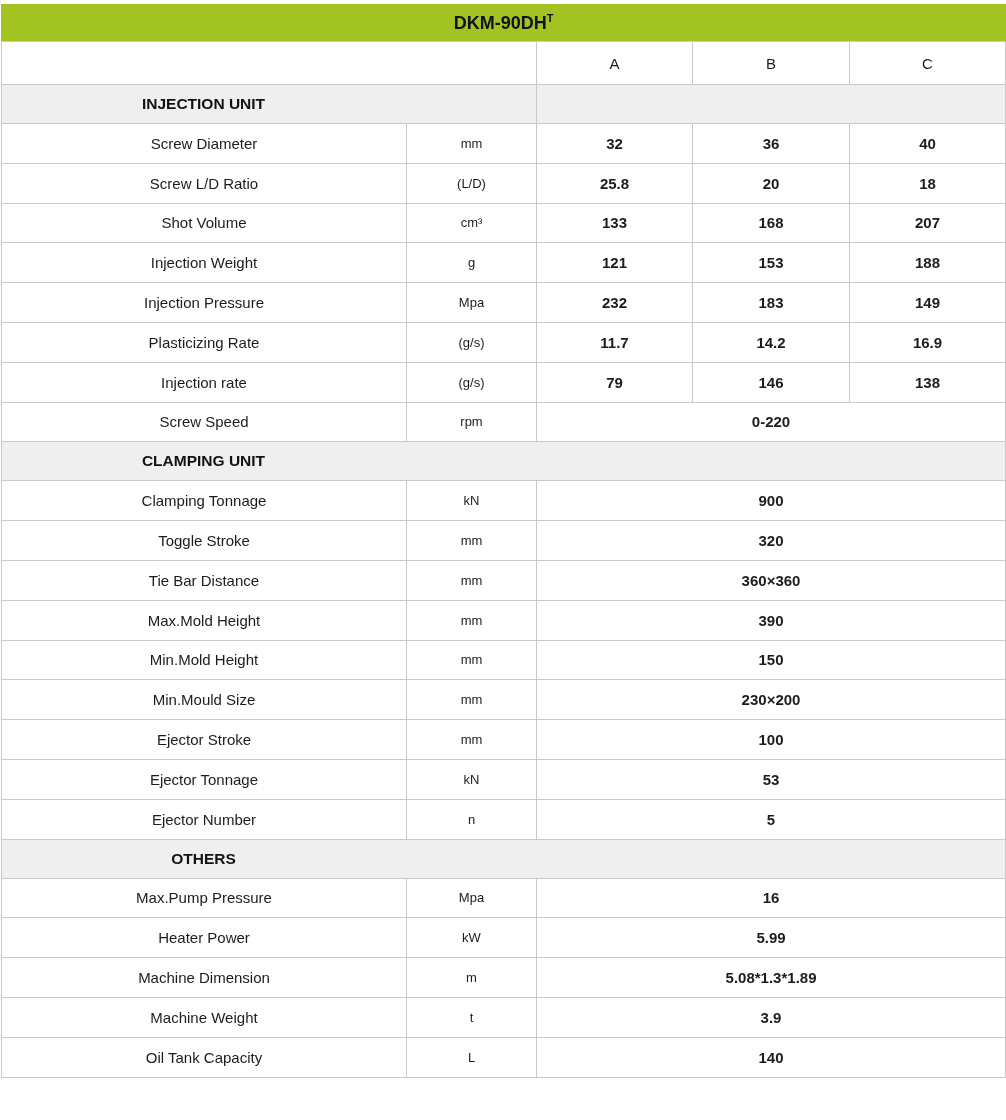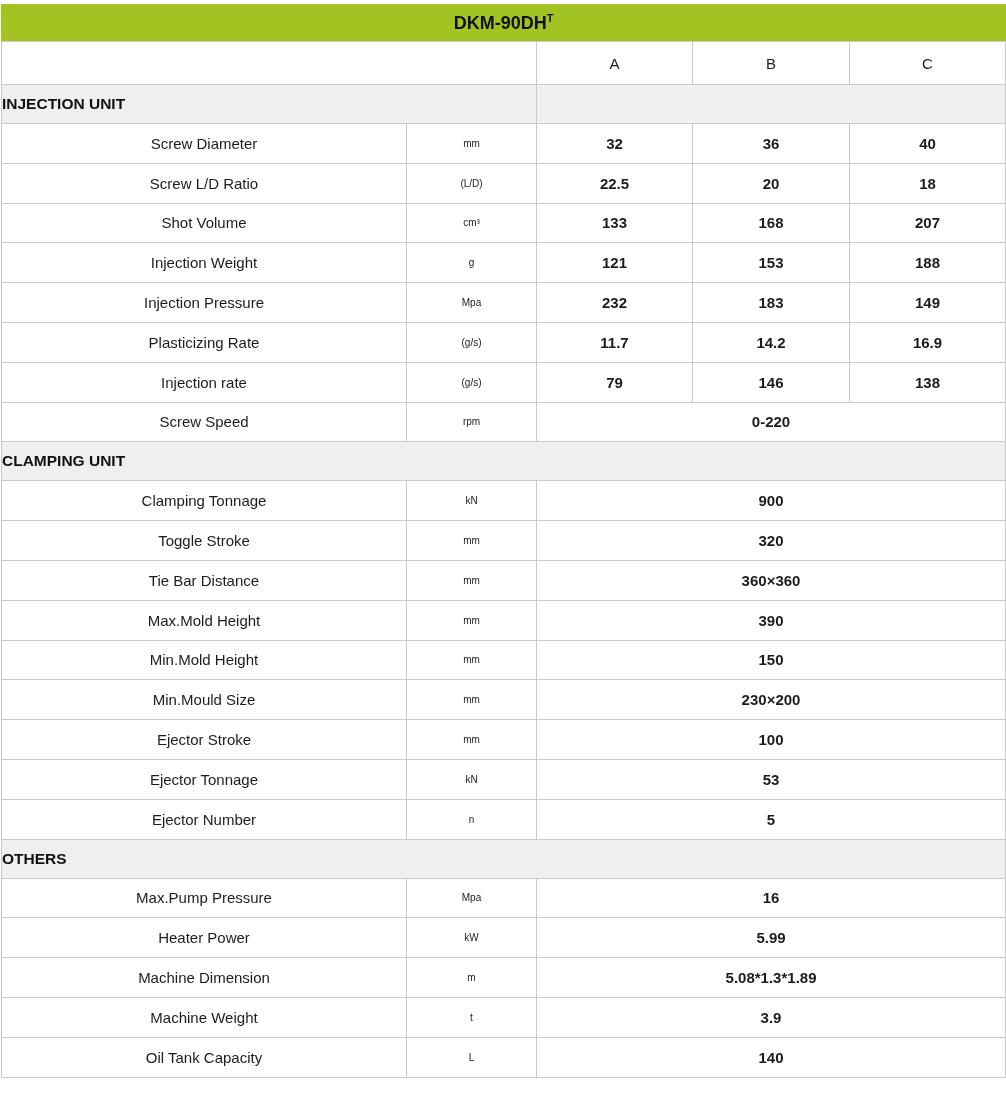--- a/index.html
+++ b/index.html
@@ -54,29 +54,30 @@
     font-size: 15px;
   }
   
   tr.section-row td {
     height: 38px;
     background: #efefef;
   }
   tr.section-row .section-label {
     display: inline-block;
     width: 403px;
+    text-align: center;
     font-weight: bold;
     font-size: 15.5px;
     color: #111111;
   }
   tr.section-row td.section-cell { text-align: left; }
   
   tr.data-row td { height: 38.8px; background: #ffffff; }
   td.label-cell { font-size: 15px; }
-  td.unit-cell  { font-size: 10px; }
+  td.unit-cell  { font-size: 13px; }
   td.value-cell { font-size: 15px; font-weight: bold; }
 </style>
 </head>
 <body>
 
 <div class="page">
   <table class="spec-table">
     <colgroup>
       <col style="width:405px">
       <col style="width:130px">
@@ -103,21 +104,21 @@
         <tr class="data-row">
           <td class="label-cell">Screw Diameter</td>
           <td class="unit-cell">mm</td>
           <td class="value-cell">32</td>
           <td class="value-cell">36</td>
           <td class="value-cell">40</td>
         </tr>
         <tr class="data-row">
           <td class="label-cell">Screw L/D Ratio</td>
           <td class="unit-cell">(L/D)</td>
-          <td class="value-cell">22.5</td>
+          <td class="value-cell">25.8</td>
           <td class="value-cell">20</td>
           <td class="value-cell">18</td>
         </tr>
         <tr class="data-row">
           <td class="label-cell">Shot Volume</td>
           <td class="unit-cell">cm³</td>
           <td class="value-cell">133</td>
           <td class="value-cell">168</td>
           <td class="value-cell">207</td>
         </tr>

